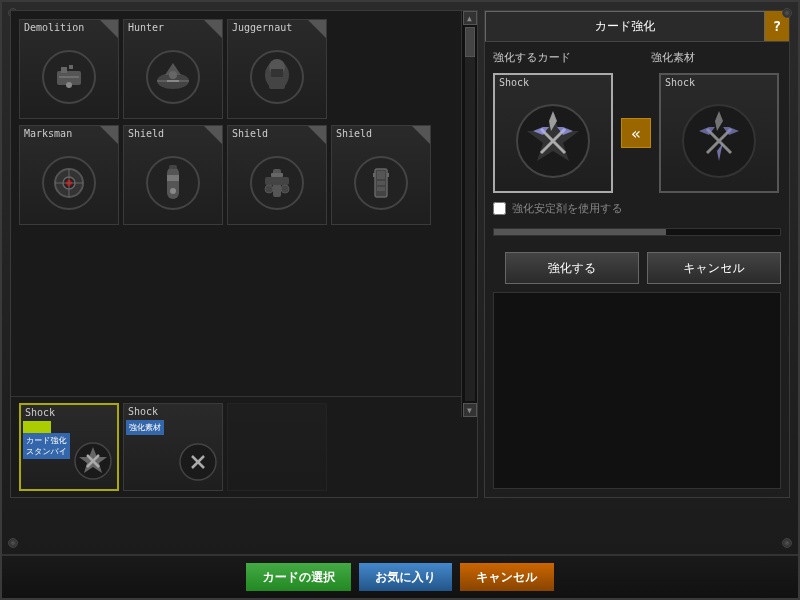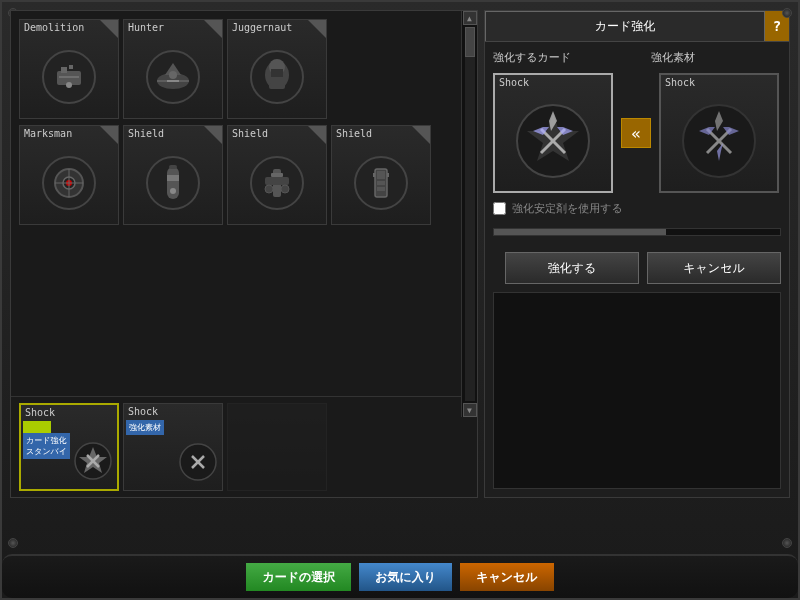--- a/index.html
+++ b/index.html
@@ -422,21 +422,20 @@
       bottom: 0;
       left: 0;
       right: 0;
       height: 44px;
       background: linear-gradient(180deg, #1a1a1a 0%, #111 100%);
       border-top: 2px solid #333;
       display: flex;
       align-items: center;
       justify-content: center;
       gap: 8px;
-      border-radius: 10px;
     }
 
     .bottom-btn {
       height: 28px;
       padding: 0 16px;
       border: none;
       font-size: 12px;
       font-family: 'MS Gothic', monospace;
       cursor: pointer;
       display: flex;

